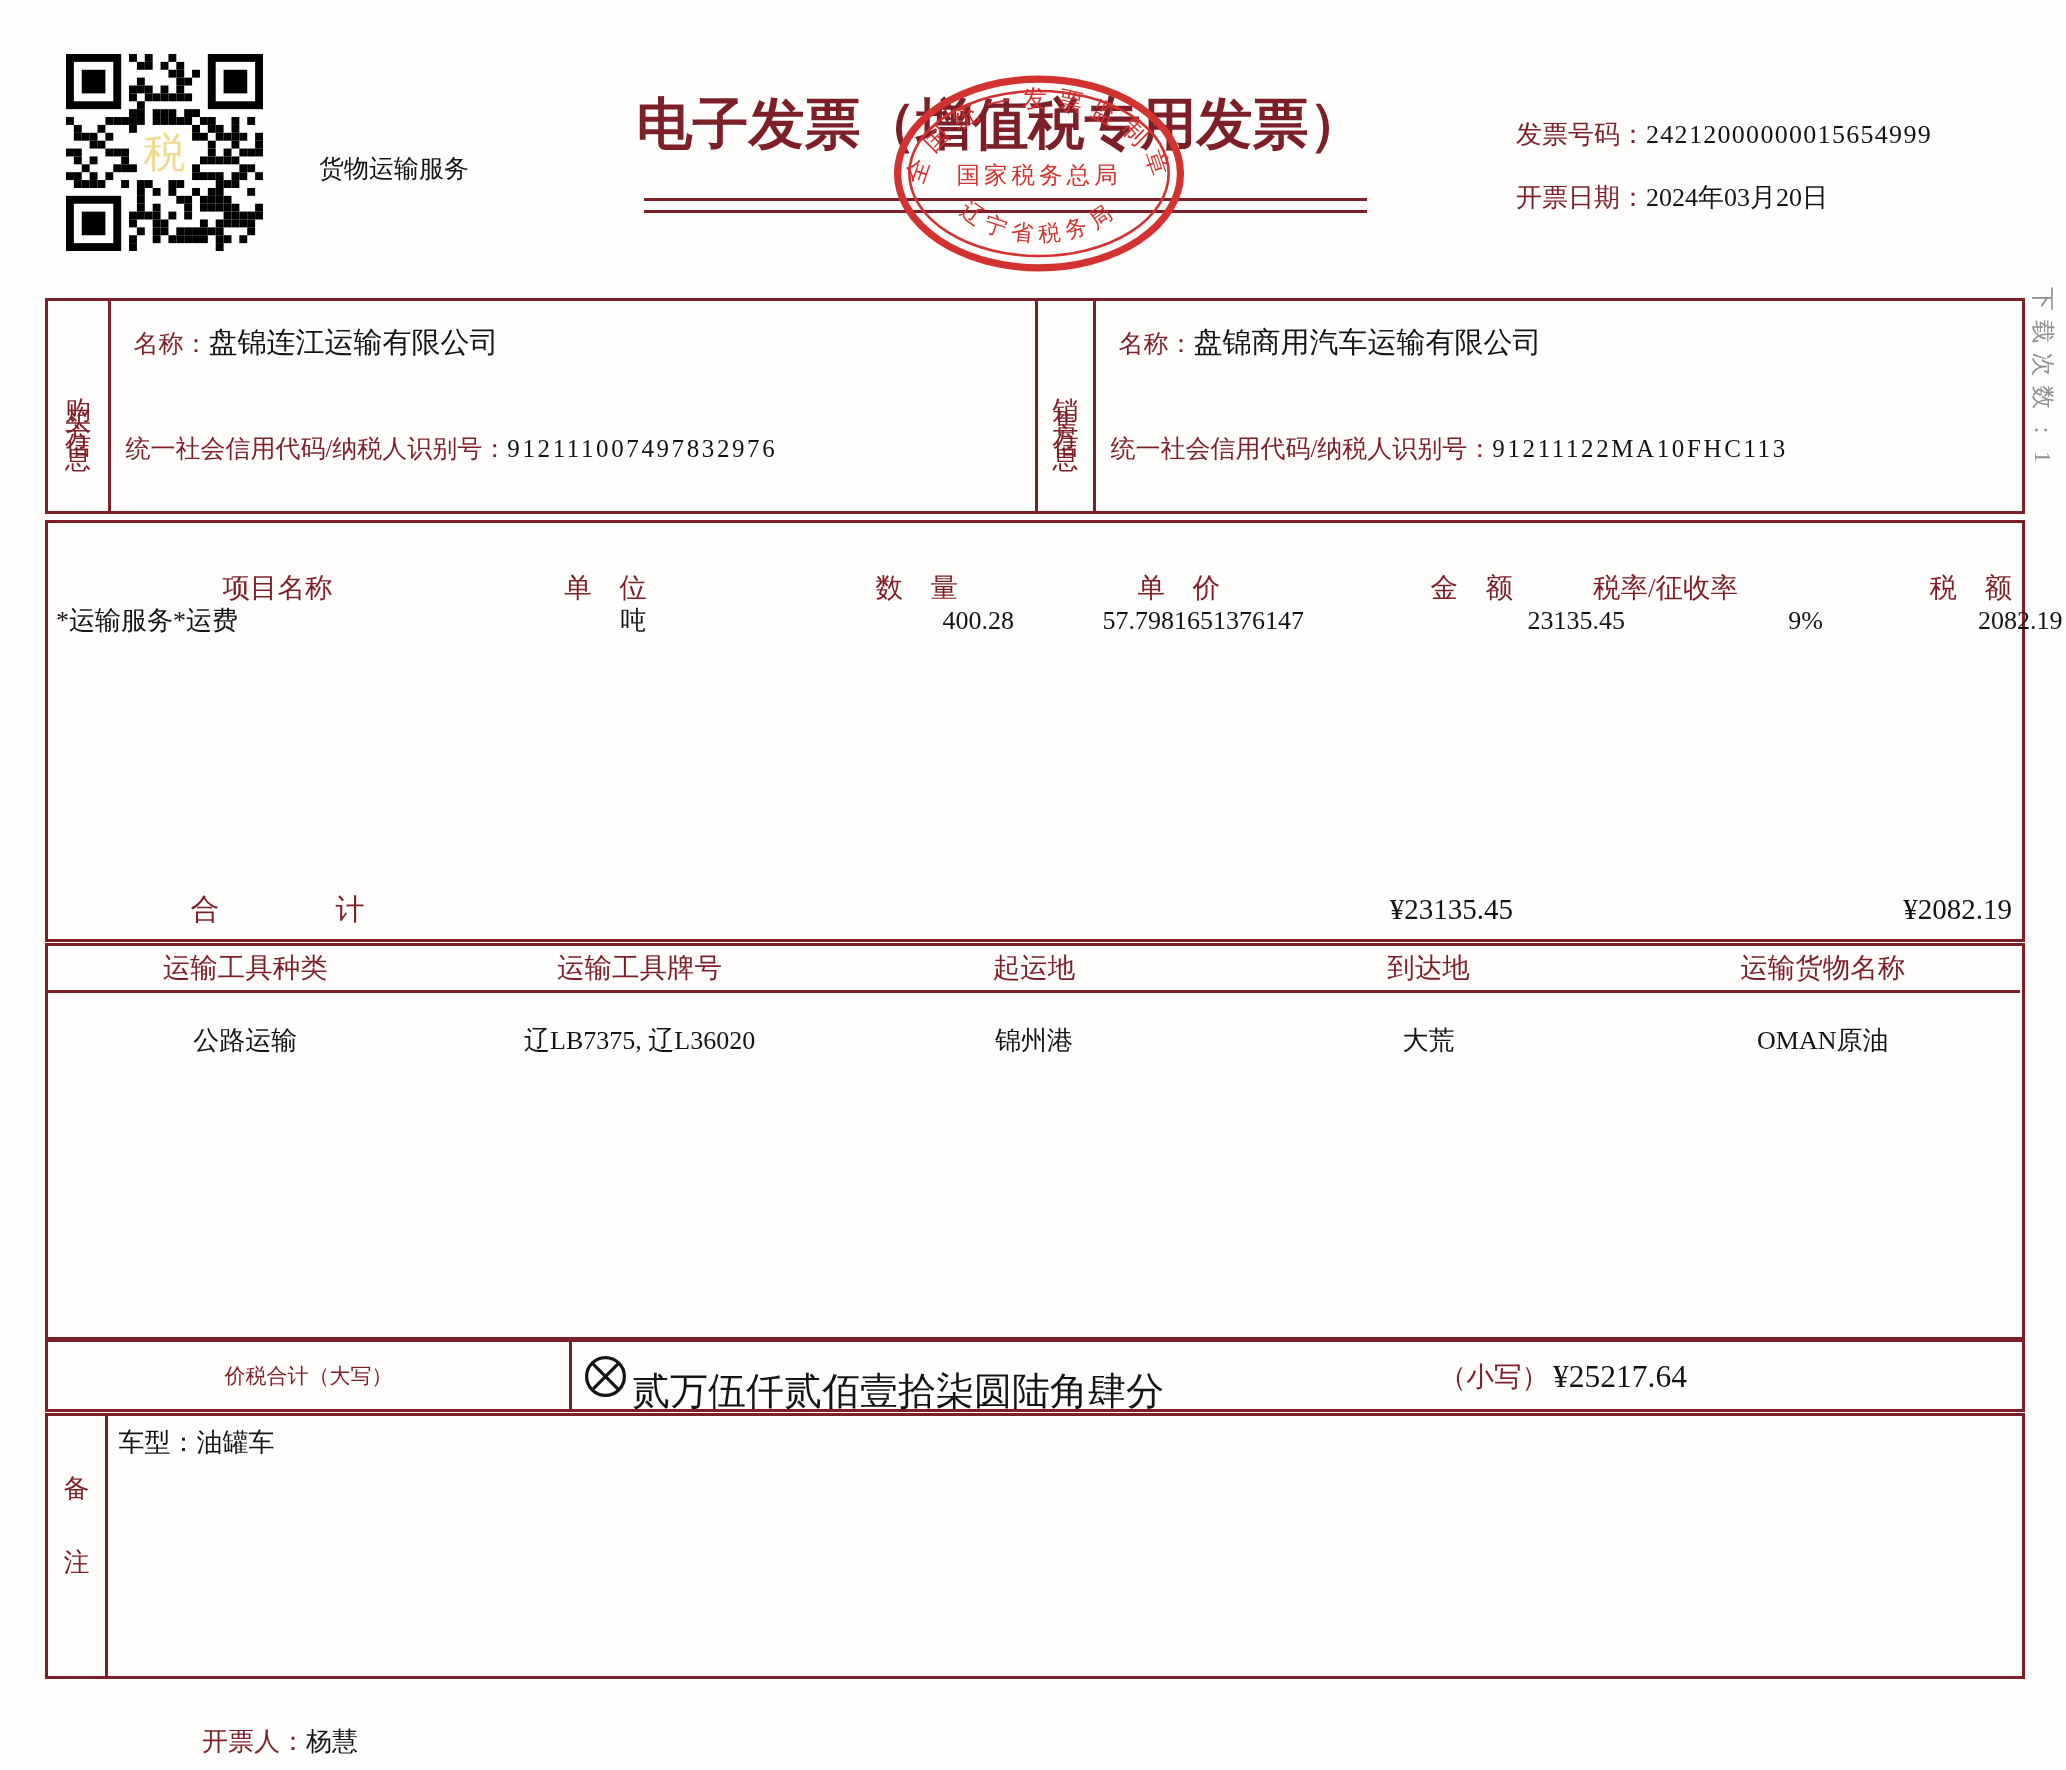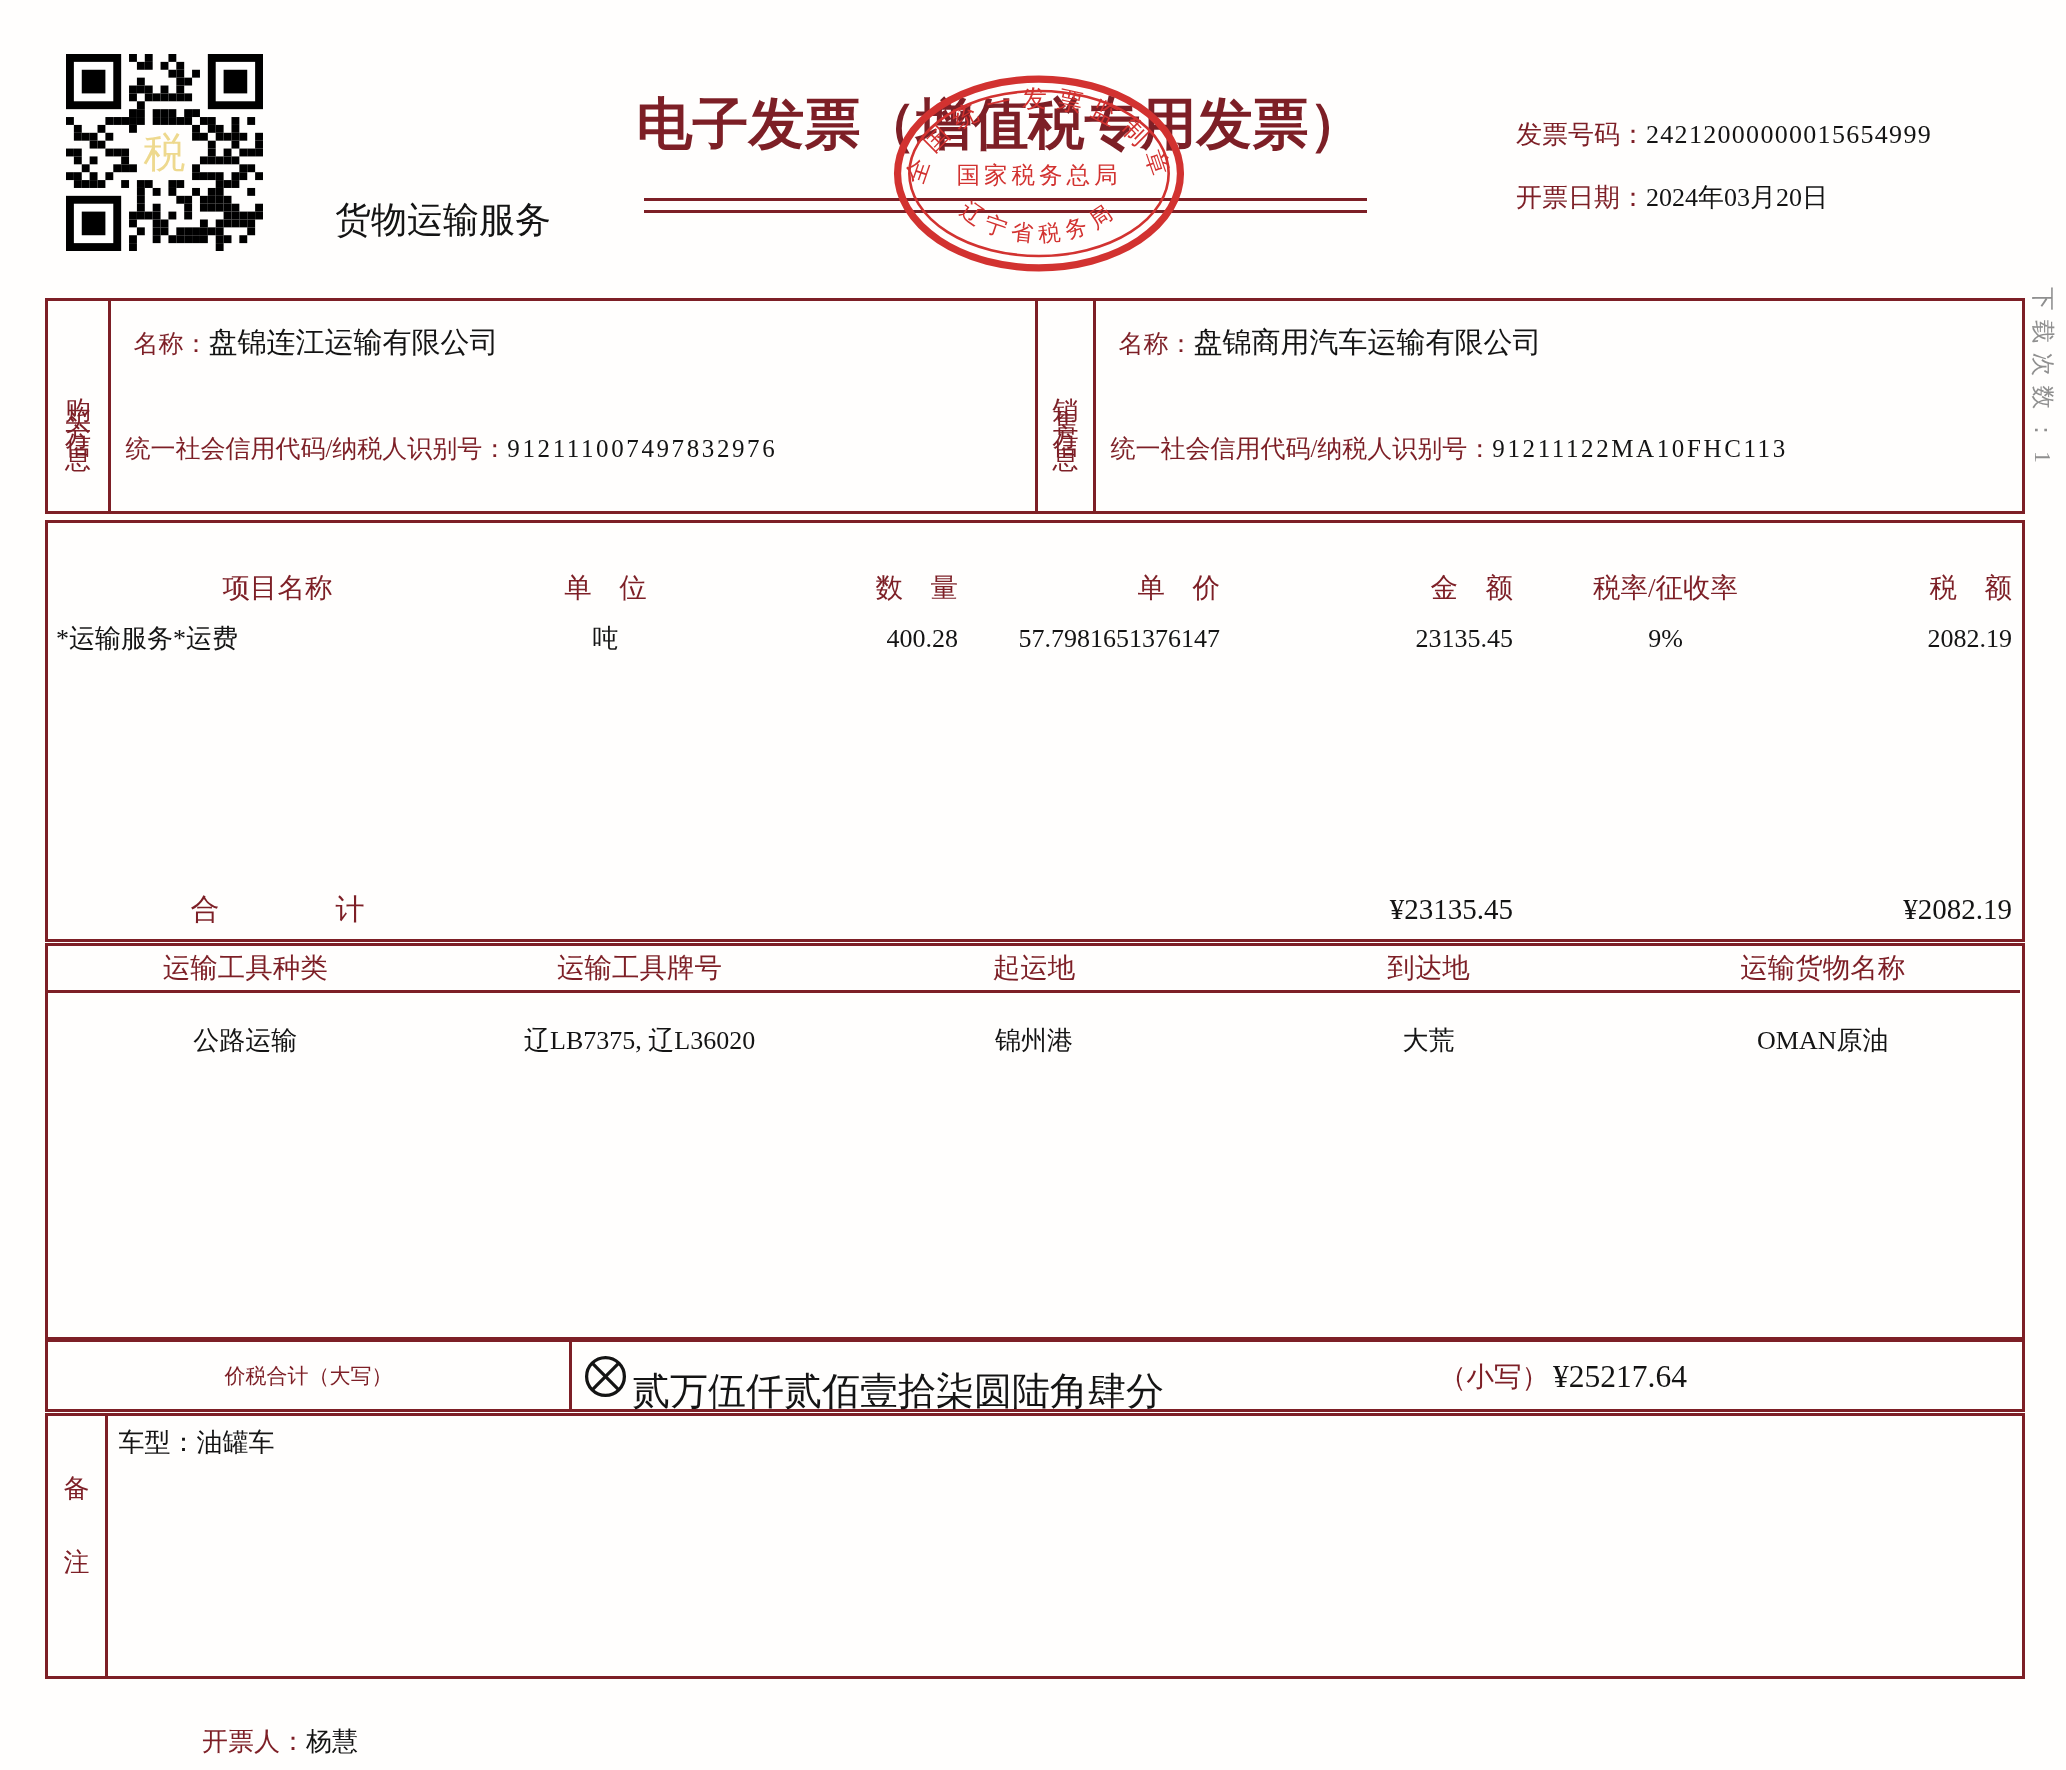--- a/index.html
+++ b/index.html
@@ -238,21 +238,21 @@
       <rect x="216" y="0" width="84" height="84" fill="#000"></rect>
       <rect x="228" y="12" width="60" height="60" fill="#fff"></rect>
       <rect x="240" y="24" width="36" height="36" fill="#000"></rect>
       <rect x="0" y="216" width="84" height="84" fill="#000"></rect>
       <rect x="12" y="228" width="60" height="60" fill="#fff"></rect>
       <rect x="24" y="240" width="36" height="36" fill="#000"></rect>
     </svg>
   <div class="abs" style="left:66px;top:54px;width:197px;height:197px;display:flex;align-items:center;justify-content:center;
               font-size:42px;color:#eed98e;pointer-events:none;">税</div>
 
-  <div class="abs val" style="left:335px;top:152px;font-size:36px;white-space:nowrap;margin-top:44px;">货物运输服务</div>
+  <div class="abs val" style="left:319px;top:152px;font-size:25px;white-space:nowrap;">货物运输服务</div>
 
   <div class="abs lbl" style="left:551px;top:87px;width:899px;text-align:center;font-size:56px;font-weight:bold;white-space:nowrap;">电子发票（增值税专用发票）</div>
   <div class="hline" style="left:644px;top:198px;width:723px;"></div>
   <div class="hline" style="left:644px;top:210px;width:723px;"></div>
 
   <svg class="abs" style="left:891px;top:73px;" width="296" height="201" viewBox="0 0 452 306">
     <ellipse cx="226" cy="153" rx="216" ry="144" fill="none" stroke="#d23230" stroke-width="11"></ellipse>
     <ellipse cx="226" cy="153" rx="198" ry="126" fill="none" stroke="#d23230" stroke-width="4"></ellipse>
     <path id="arcTop" d="M 52 196 A 176 126 0 1 1 400 196" fill="none"></path>
     <path id="arcBot" d="M 86 112 A 150 106 0 1 0 366 112" fill="none"></path>
@@ -298,21 +298,21 @@
   <div class="box" style="left:45px;top:520px;width:1980px;height:422px;">
     <div class="grid7 items-header abs" style="left:0;top:10.5px;width:1972px;">
       <div class="c-center">项目名称</div>
       <div class="c-center">单　位</div>
       <div class="c-right">数　量</div>
       <div class="c-right">单　价</div>
       <div class="c-right">金　额</div>
       <div class="c-center">税率/征收率</div>
       <div class="c-right">税　额</div>
     </div>
-    <div class="grid7 items-row abs" style="left:0;top:62px;width:1972px;">
+    <div class="grid7 items-row abs" style="left:0;top:44px;width:1972px;gap:28px;">
       <div class="c-left">*运输服务*运费</div>
       <div class="c-center">吨</div>
       <div class="c-right">400.28</div>
       <div class="c-right">57.7981651376147</div>
       <div class="c-right">23135.45</div>
       <div class="c-center">9%</div>
       <div class="c-right">2082.19</div>
     </div>
     <div class="grid7 abs" style="left:0;bottom:9.2px;width:1972px;font-size:29px;">
       <div class="c-center lbl">合　　　　计</div>

